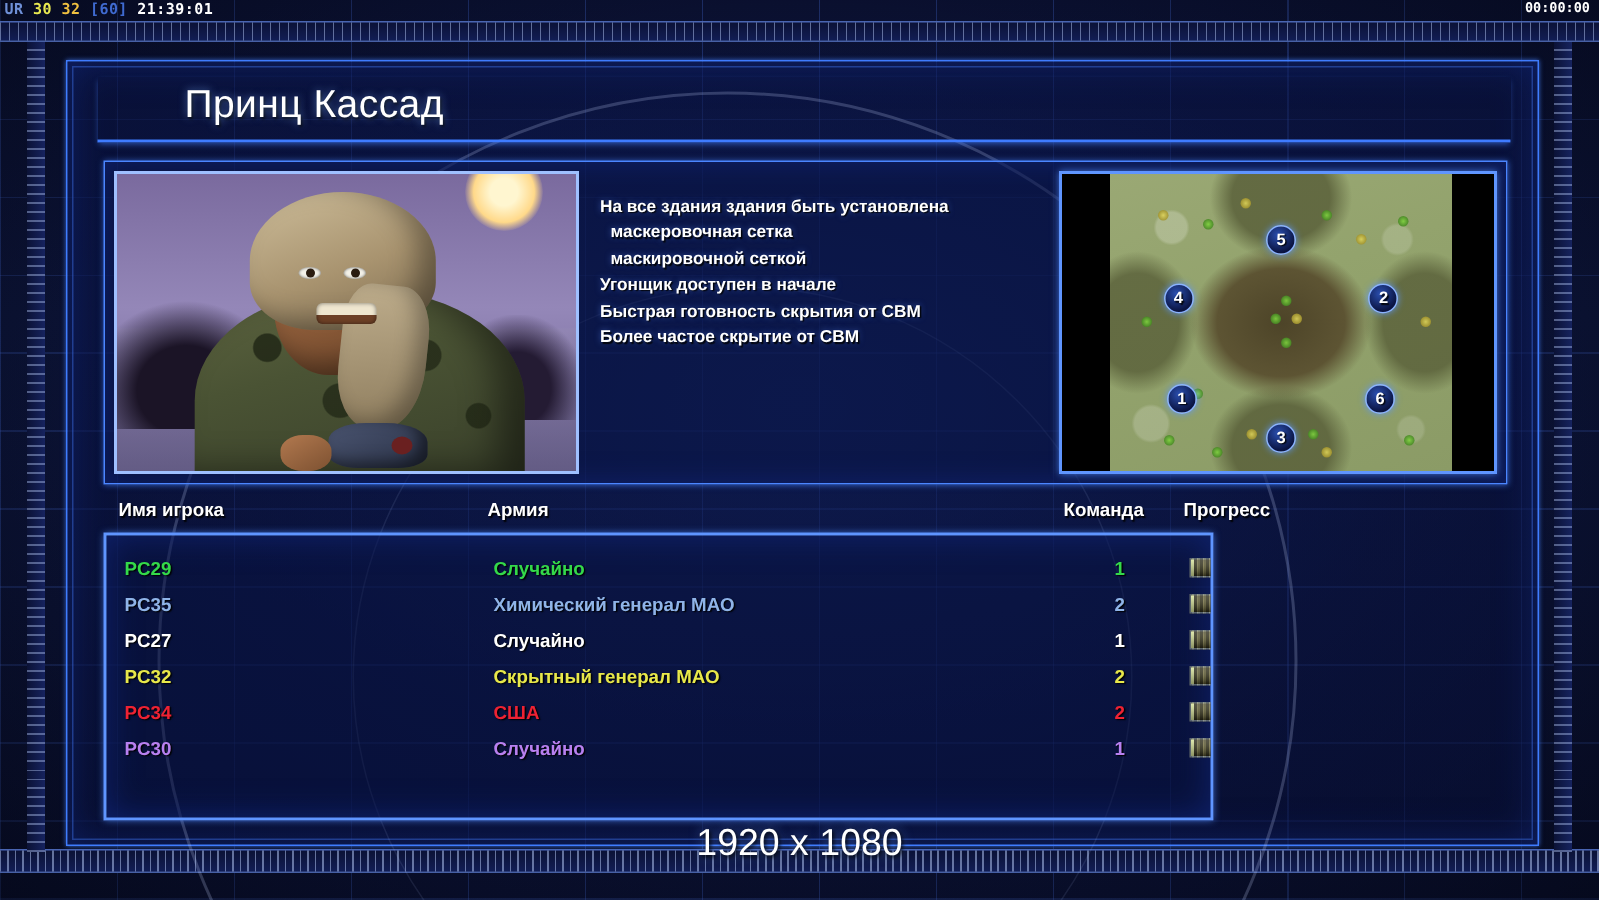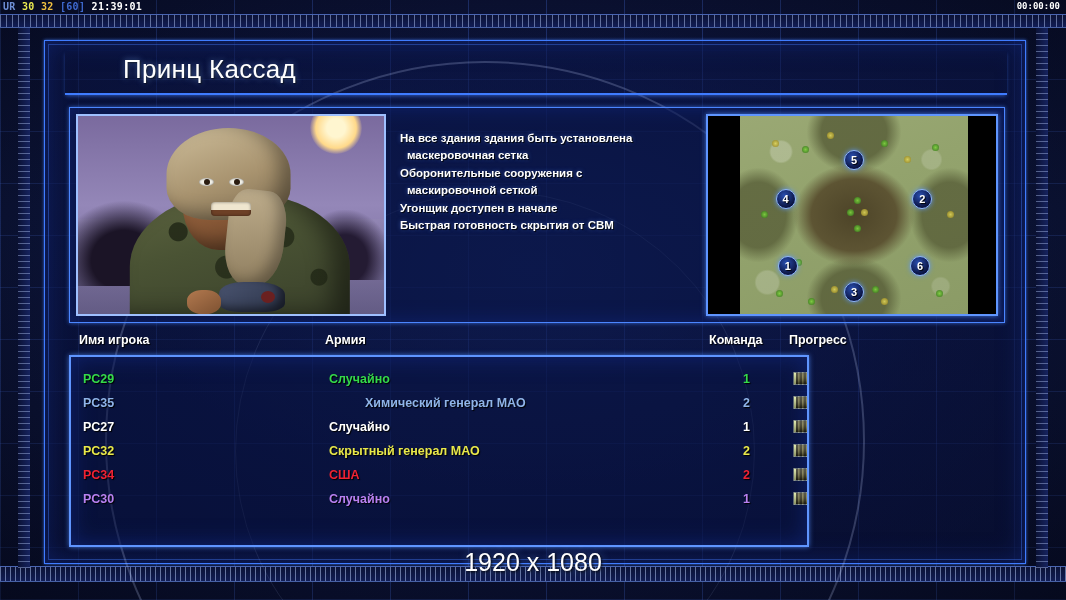--- a/index.html
+++ b/index.html
@@ -376,24 +376,24 @@
       <div id="eye-l"></div>
       <div id="eye-r"></div>
       <div id="mouth"></div>
       <div id="weapon"></div>
       <div id="hand"></div>
     </div>
 
     <div id="desc">
       <div class="dline">На все здания здания быть установлена</div>
       <div class="dline indent">маскеровочная сетка</div>
-      <div class="dline">Оборонительные сооружения с</div>
       <div class="dline indent">маскировочной сеткой</div>
       <div class="dline">Угонщик доступен в начале</div>
       <div class="dline">Быстрая готовность скрытия от СВМ</div>
+      <div class="dline">Более частое скрытие от СВМ</div>
     </div>
 
     <div id="minimap-frame">
       <div id="minimap">
           <div class="spawn" style="left: 50%; top: 22%;">5</div>
           <div class="spawn" style="left: 20%; top: 42%;">4</div>
           <div class="spawn" style="left: 80%; top: 42%;">2</div>
           <div class="spawn" style="left: 21%; top: 76%;">1</div>
           <div class="spawn" style="left: 79%; top: 76%;">6</div>
           <div class="spawn" style="left: 50%; top: 89%;">3</div>
@@ -430,21 +430,21 @@
 
   <div id="table-panel">
       <div class="prow" style="top: 10px;">
         <div class="pcell c-name" style="color: rgb(52, 217, 74);">PC29</div>
         <div class="pcell c-army" style="color: rgb(52, 217, 74);">Случайно</div>
         <div class="pcell c-team" style="color: rgb(52, 217, 74);">1</div>
         <div class="bar"></div>
       </div>
       <div class="prow" style="top: 34px;">
         <div class="pcell c-name" style="color: rgb(143, 180, 232);">PC35</div>
-        <div class="pcell c-army" style="color: rgb(143, 180, 232); margin-left: 36px;">Химический генерал МАО</div>
+        <div class="pcell c-army" style="color: rgb(143, 180, 232);">Химический генерал МАО</div>
         <div class="pcell c-team" style="color: rgb(143, 180, 232);">2</div>
         <div class="bar"></div>
       </div>
       <div class="prow" style="top: 58px;">
         <div class="pcell c-name" style="color: rgb(255, 255, 255);">PC27</div>
         <div class="pcell c-army" style="color: rgb(255, 255, 255);">Случайно</div>
         <div class="pcell c-team" style="color: rgb(255, 255, 255);">1</div>
         <div class="bar"></div>
       </div>
       <div class="prow" style="top: 82px;">

